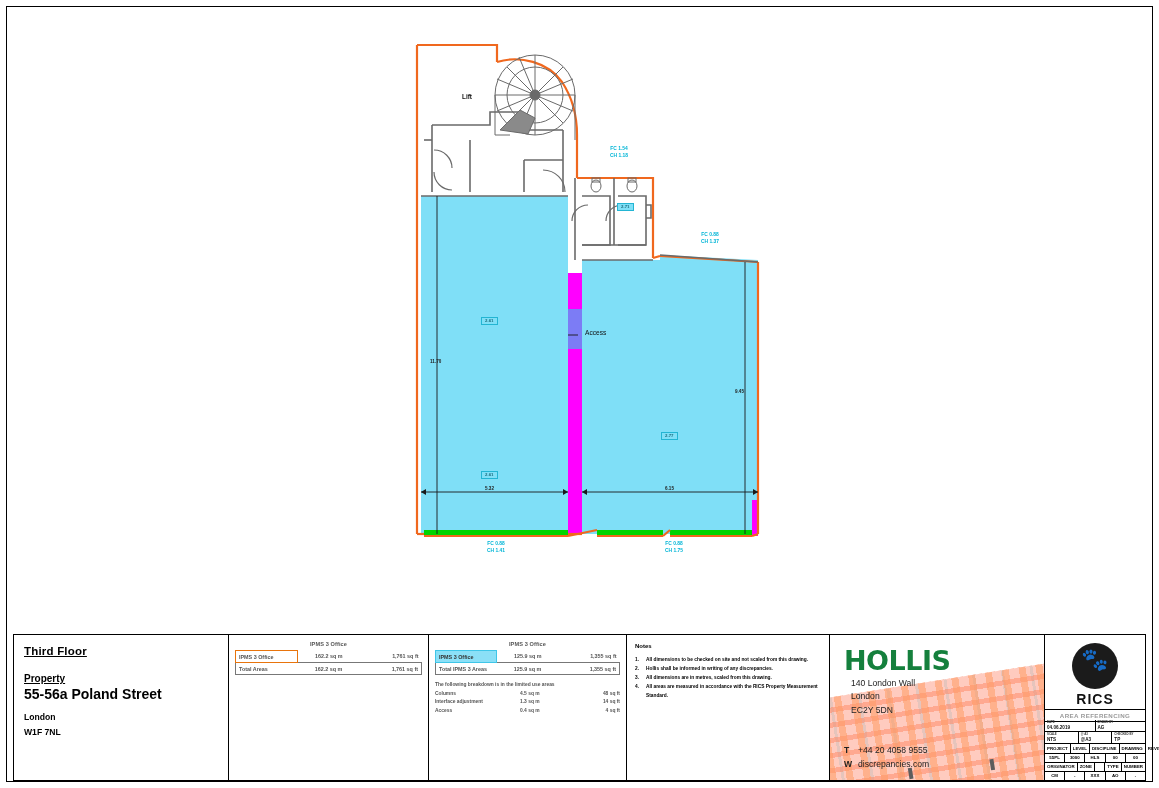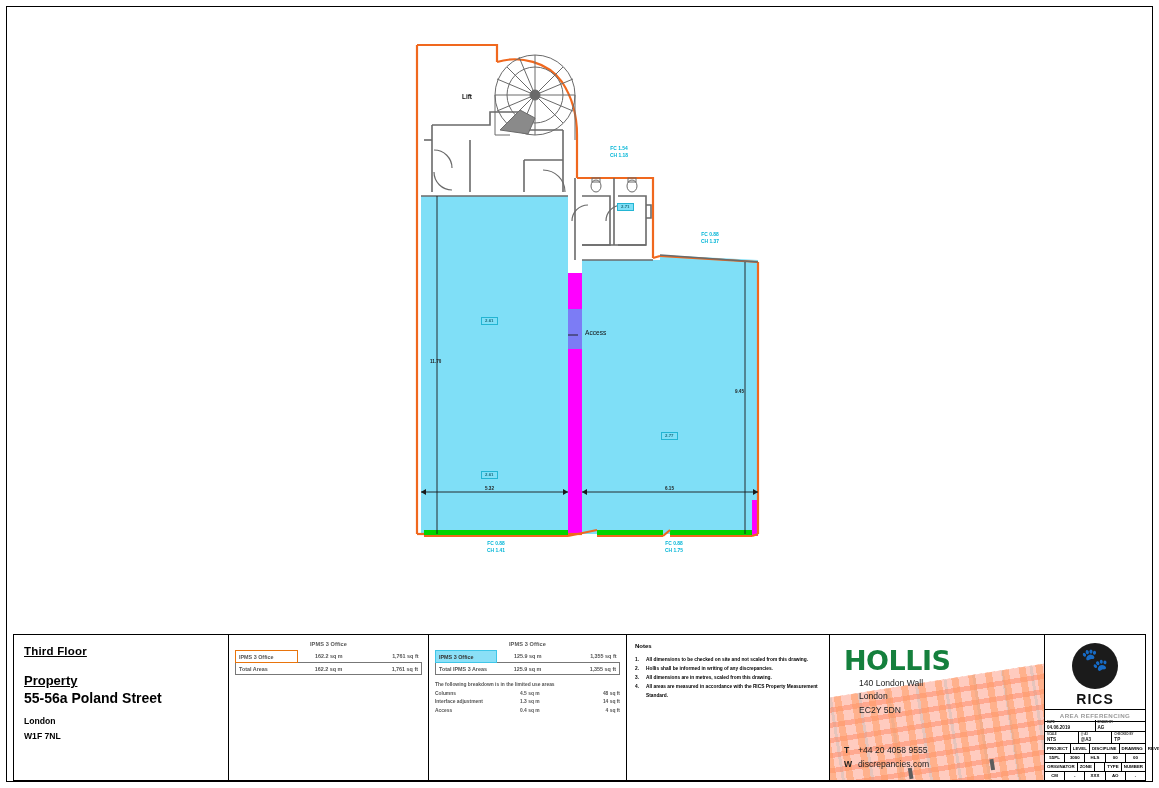--- a/index.html
+++ b/index.html
@@ -15,21 +15,21 @@
   .tbcell{border-right:1.6px solid #000;box-sizing:border-box;position:relative;}
   .tbcell:last-child{border-right:none;}
   .c-prop{width:215px;padding:10px 10px 0 10px;}
   .c-t1{width:200px;padding:6px 6px 0 6px;}
   .c-t2{width:198px;padding:6px 6px 0 6px;}
   .c-notes{width:203px;padding:8px 8px 0 8px;}
   .c-logo{width:215px;padding:0;overflow:hidden;}
   .c-rics{width:100px;padding:0;}
 
   .prop-floor{font-size:11.5px;font-weight:bold;color:#000;text-decoration:underline;letter-spacing:.2px;}
-  .prop-h{font-size:13px;font-weight:bold;text-decoration:underline;margin-top:16px;}
+  .prop-h{font-size:10px;font-weight:bold;text-decoration:underline;margin-top:16px;}
   .prop-l{font-size:14px;font-weight:bold;line-height:1.45;}
   .prop-l2{font-size:8.6px;font-weight:bold;line-height:1.5;margin-top:7px;}
 
   
   .tb-title{font-size:5.6px;font-weight:bold;color:#555;text-align:center;margin-bottom:3px;letter-spacing:.1px;}
   table.area{width:100%;border-collapse:collapse;font-size:5.4px;font-weight:bold;color:#555;table-layout:fixed;}
   table.area td{padding:2.5px 3px;}
   .kcell{border:1.6px solid #E8740C;background:#fff;color:#555;}
   .kcell.blue{border:1.6px solid #3FC6E8;background:#8BE0F7;color:#333;}
   .num{text-align:center;}
@@ -44,21 +44,21 @@
   .brk .n3{width:42px;text-align:right;}
 
   
   .notes-h{font-size:6px;font-weight:bold;color:#000;margin-bottom:6px;}
   .notes-list{font-size:4.8px;font-weight:bold;color:#000;line-height:1.9;}
   .notes-list .ln{display:flex;}
   .notes-list .nn{width:11px;flex:none;}
 
   
   .hollis{position:absolute;left:14px;top:10px;font-size:27px;font-weight:bold;color:#15803d;letter-spacing:-0.5px;font-family:"DejaVu Sans",sans-serif;}
-  .hol-addr{position:absolute;left:29px;top:42px;font-size:8.6px;color:#222;line-height:1.55;font-weight:normal;}
+  .hol-addr{position:absolute;left:21px;top:42px;font-size:8.6px;color:#222;line-height:1.55;font-weight:normal;}
   .hol-contact{position:absolute;left:14px;bottom:8px;font-size:8.6px;color:#222;line-height:1.62;}
   .hol-contact .lb{display:inline-block;width:14px;font-weight:bold;}
   .tartan{position:absolute;right:-14px;bottom:-22px;width:250px;height:120px;transform:rotate(-9deg);opacity:.95;
      background:
        repeating-linear-gradient(90deg, rgba(255,150,90,.55) 0 7px, rgba(255,255,255,0) 7px 17px),
        repeating-linear-gradient(0deg, rgba(255,120,80,.45) 0 5px, rgba(255,255,255,0) 5px 15px),
        repeating-linear-gradient(90deg, rgba(180,180,180,.35) 0 3px, rgba(255,255,255,0) 3px 29px),
        #FFC9BC;}
   .walker{position:absolute;width:4px;height:11px;background:#555;}
 

